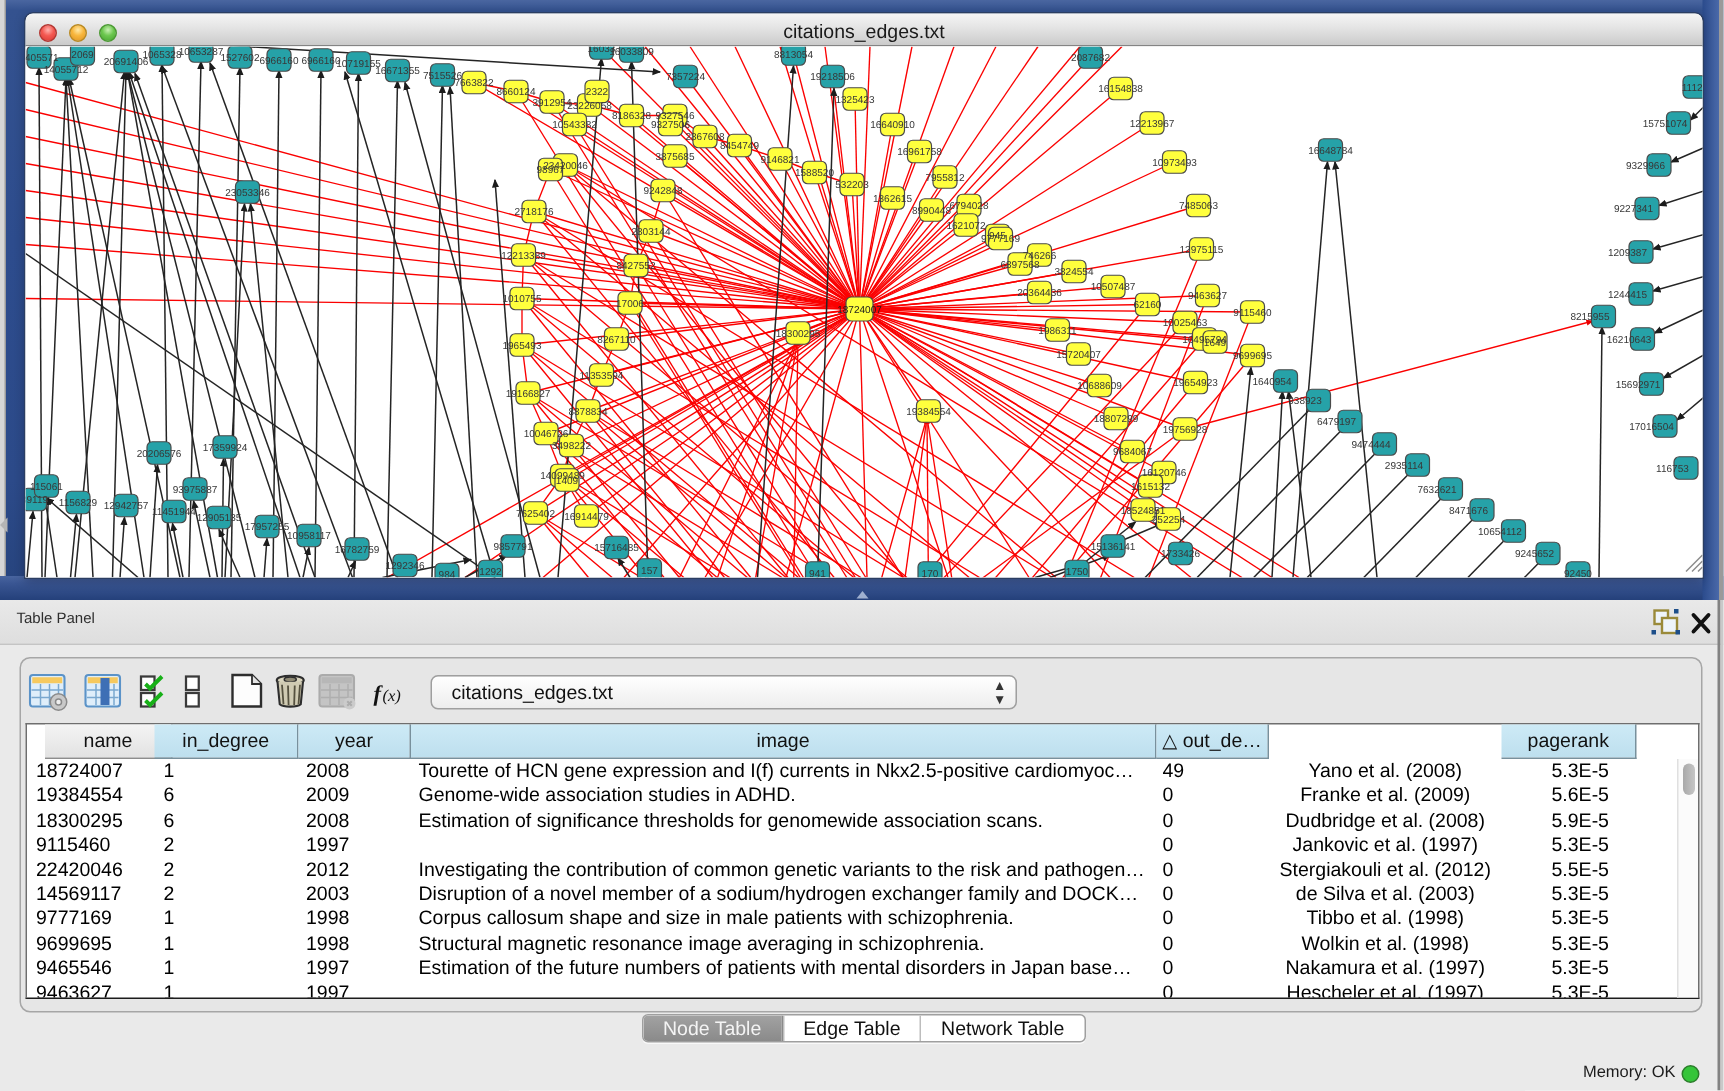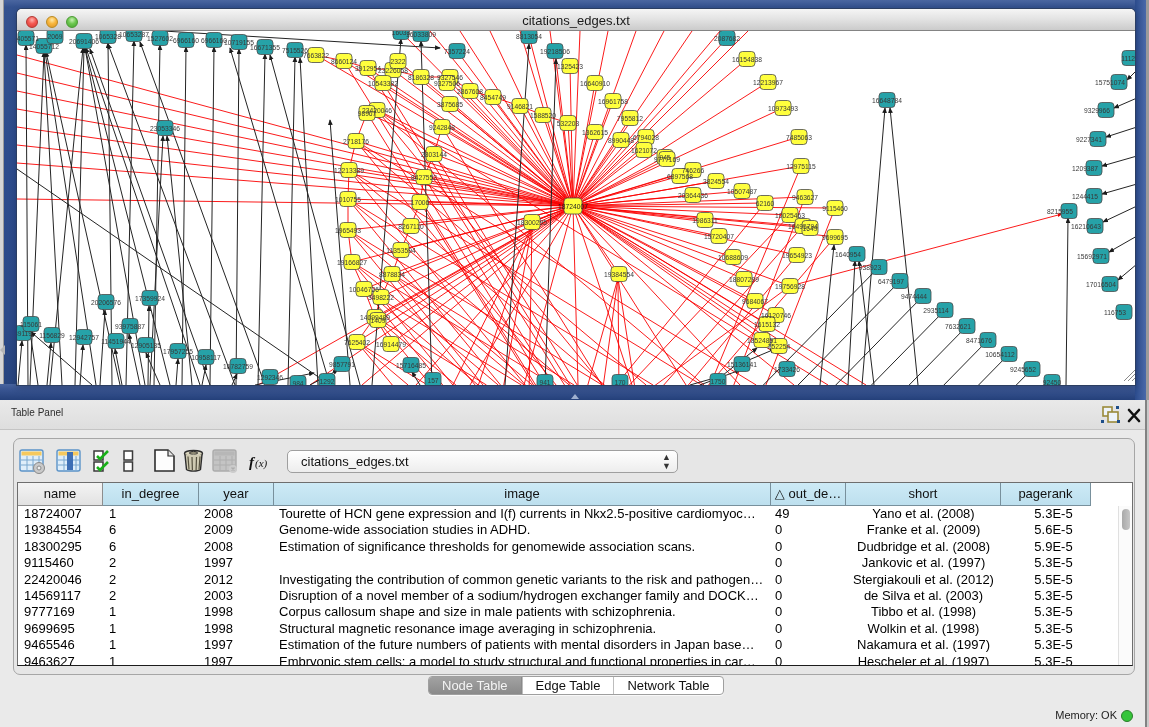--- a/index.html
+++ b/index.html
@@ -720,26 +720,25 @@
       <path d="M21.5 20.5 l3 3 m0 -3 l-3 3" stroke="#9a9a9a" stroke-width="1.4"></path>
     </g>
 
     <text x="232" y="20" font-family="Liberation Serif,serif" font-style="italic" font-weight="bold" font-size="15" fill="#111">f</text>
     <text x="238" y="20" font-family="Liberation Serif,serif" font-style="italic" font-size="11" fill="#111">(x)</text>
   </svg>
 
   <div id="combo">citations_edges.txt<div class="arr">▲<br>▼</div></div>
 
   <div id="tblwrap">
-    <div class="hd gray" style="left:0;width:85px">name</div>
+    <div class="hd gray" style="left:12px;width:85px">name</div>
     <div class="hd" style="left:85px;width:96px">in_degree</div>
     <div class="hd" style="left:181px;width:75px">year</div>
     <div class="hd" style="left:256px;width:497px">image</div>
     <div class="hd" style="left:753px;width:75px">△ out_de…</div>
-    <div class="hd" style="left:828px;width:155px">short</div>
     <div class="hd" style="left:983px;width:90px">pagerank</div>
     <div id="tbody">
 <div class="tr">
           <div class="c0">18724007</div>
           <div class="c1">1</div>
           <div class="c2">2008</div>
           <div class="c3">Tourette of HCN gene expression and I(f) currents in Nkx2.5-positive cardiomyoc…</div>
           <div class="c4">49</div>
           <div class="c5">Yano et al. (2008)</div>
           <div class="c6">5.3E-5</div>
@@ -812,21 +811,20 @@
           <div class="c2">1997</div>
           <div class="c3">Estimation of the future numbers of patients with mental disorders in Japan base…</div>
           <div class="c4">0</div>
           <div class="c5">Nakamura et al. (1997)</div>
           <div class="c6">5.3E-5</div>
         </div>
 <div class="tr">
           <div class="c0">9463627</div>
           <div class="c1">1</div>
           <div class="c2">1997</div>
-          <div class="c3">Embryonic stem cells: a model to study structural and functional properties in car…</div>
           <div class="c4">0</div>
           <div class="c5">Hescheler et al. (1997)</div>
           <div class="c6">5.3E-5</div>
         </div>
     </div>
     <div id="vsb">
         <div class="th"></div>
       </div>
   </div>
 

